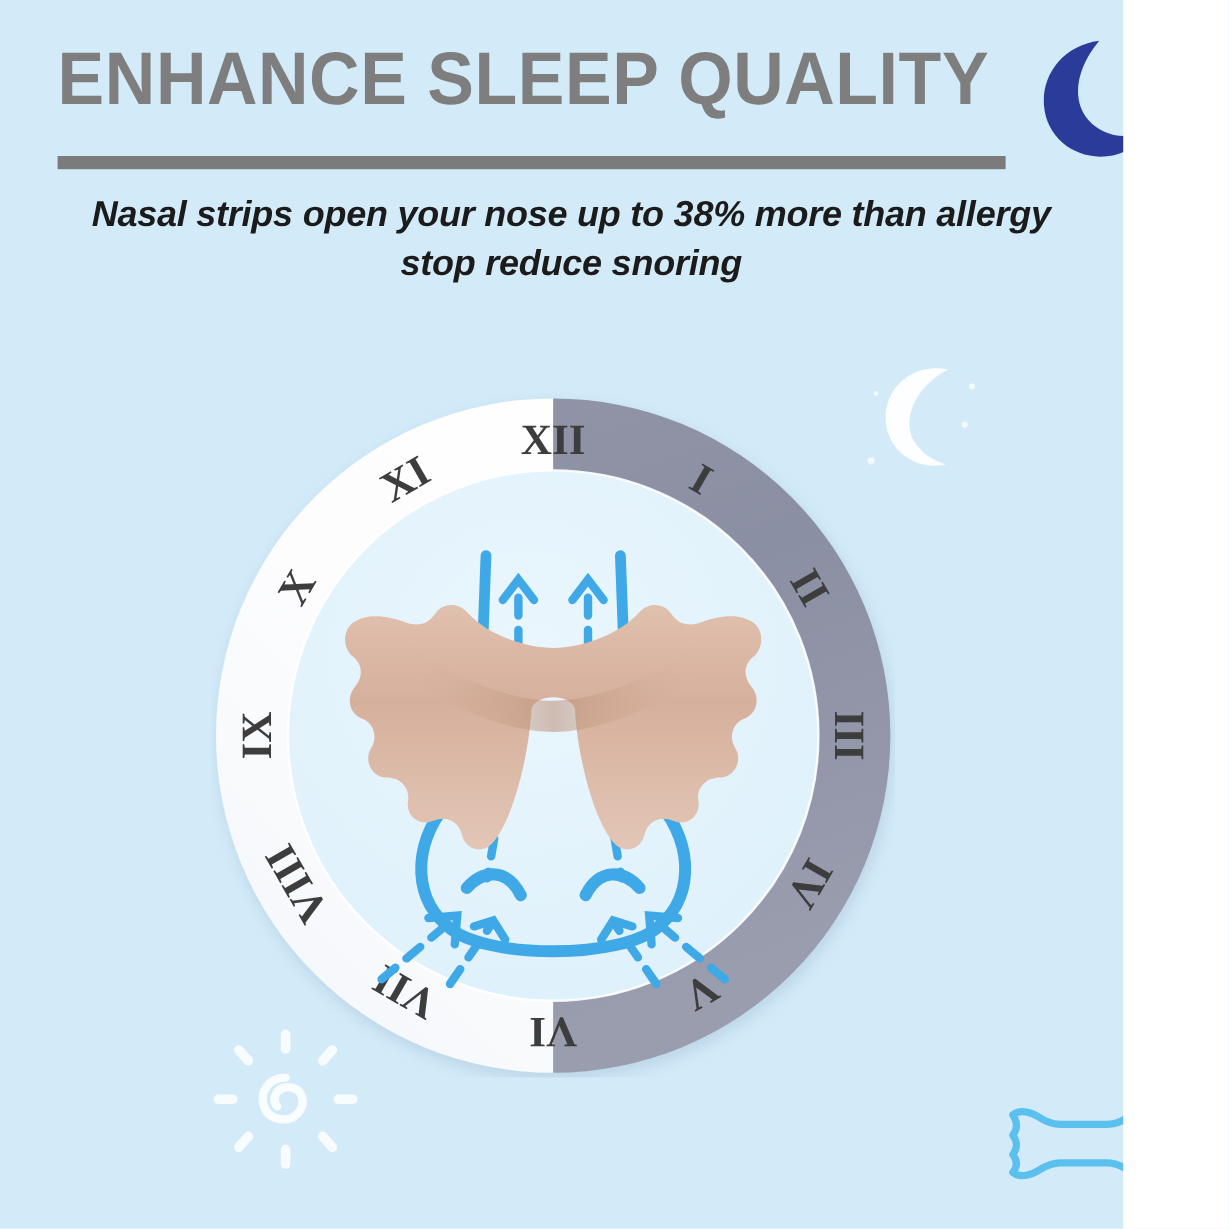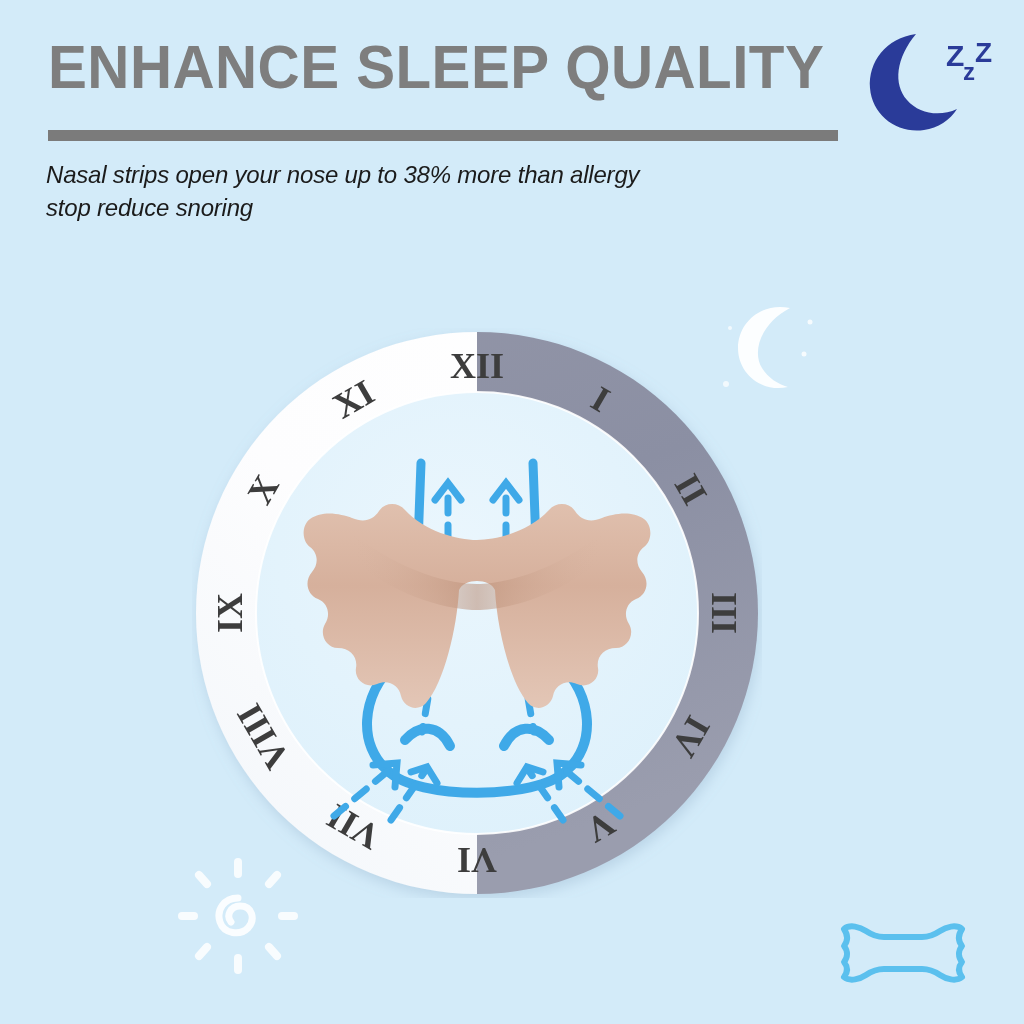--- a/index.html
+++ b/index.html
@@ -7,24 +7,25 @@
     padding: 0;
   }
   body {
     width: 1024px;
     height: 1024px;
     overflow: hidden;
     font-family: "Liberation Sans", sans-serif;
   }
   #poster {
     position: relative;
-    width: 1024px;
+    width: 936px;
     height: 1024px;
     background: #d3ebf9;
     overflow: hidden;
+    text-align: center;
   }
 
   
   #header-block {
     position: absolute;
     left: 0; top: 0;
     width: 1024px;
     height: 150px;
   }
   #poster-title {
@@ -59,33 +60,33 @@
     height: 112px;
   }
 
   
   #body-copy {
     position: absolute;
     left: 46px;
     top: 158px;
     width: 860px;
     font-family: "Liberation Sans Narrow", "Liberation Sans", sans-serif;
-    font-size: 24px;
+    font-size: 30px;
     font-style: italic;
-    font-weight: 400;
+    font-weight: 700;
     color: #1b1b1b;
     line-height: 1.38;
     letter-spacing: -0.2px;
   }
   #body-copy .copy-line { display: block; white-space: nowrap; }
 
   
   #clock {
     position: absolute;
-    left: 192px;
+    left: 176px;
     top: 328px;
     width: 570px;
     height: 570px;
   }
 
   
   #moon-deco {
     position: absolute;
     left: 716px;
     top: 292px;

